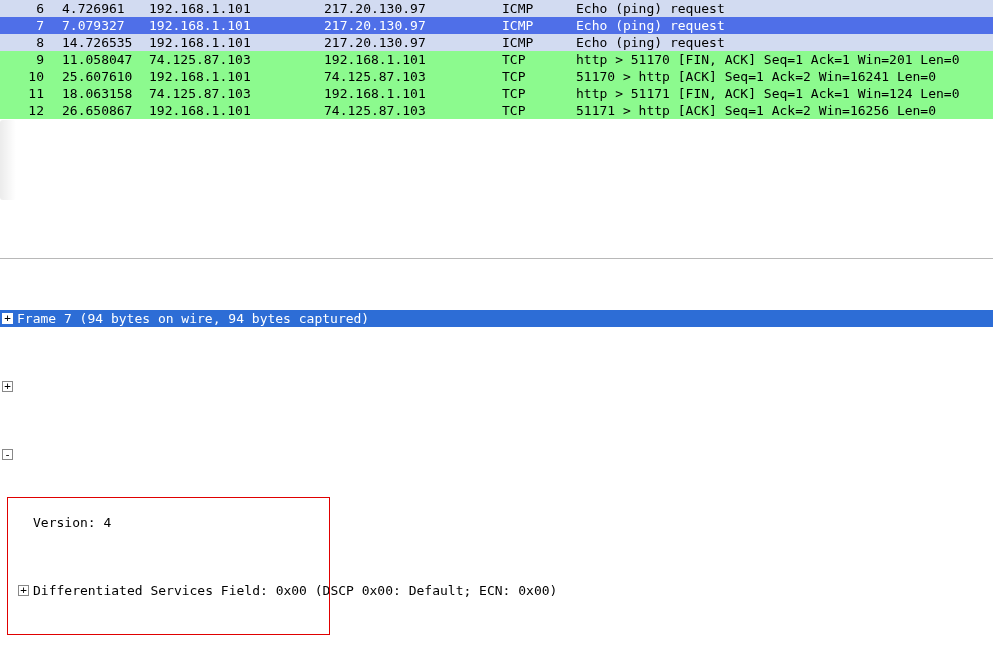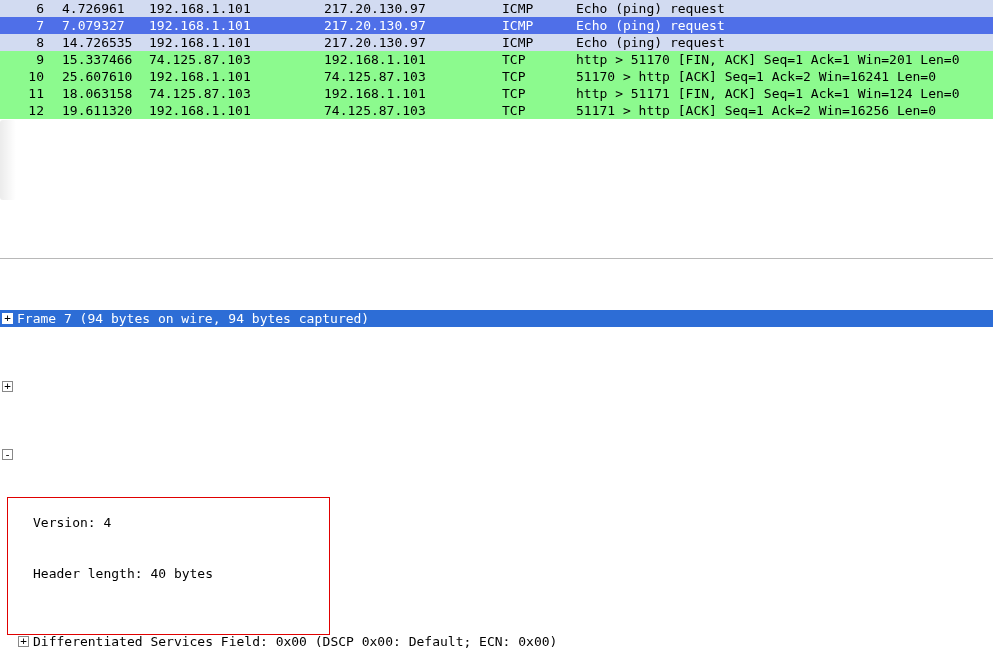--- a/index.html
+++ b/index.html
@@ -82,24 +82,24 @@
     pointer-events: none;
   }
 </style>
 </head>
 <body>
 
 <div class="packet-list" id="packet-list">
     <div class="packet-row bg-blue-light"><div class="col-no">6</div><div class="col-time">4.726961</div><div class="col-src">192.168.1.101</div><div class="col-dst">217.20.130.97</div><div class="col-proto">ICMP</div><div class="col-info">Echo (ping) request</div></div>
     <div class="packet-row bg-blue-dark"><div class="col-no">7</div><div class="col-time">7.079327</div><div class="col-src">192.168.1.101</div><div class="col-dst">217.20.130.97</div><div class="col-proto">ICMP</div><div class="col-info">Echo (ping) request</div></div>
     <div class="packet-row bg-blue-light"><div class="col-no">8</div><div class="col-time">14.726535</div><div class="col-src">192.168.1.101</div><div class="col-dst">217.20.130.97</div><div class="col-proto">ICMP</div><div class="col-info">Echo (ping) request</div></div>
-    <div class="packet-row bg-green"><div class="col-no">9</div><div class="col-time">15.337466</div><div class="col-src">74.125.87.103</div><div class="col-dst">192.168.1.101</div><div class="col-proto">TCP</div><div class="col-info">http &gt; 51170 [FIN, ACK] Seq=1 Ack=1 Win=201 Len=0</div></div>
+    <div class="packet-row bg-green"><div class="col-no">9</div><div class="col-time">11.058047</div><div class="col-src">74.125.87.103</div><div class="col-dst">192.168.1.101</div><div class="col-proto">TCP</div><div class="col-info">http &gt; 51170 [FIN, ACK] Seq=1 Ack=1 Win=201 Len=0</div></div>
     <div class="packet-row bg-green"><div class="col-no">10</div><div class="col-time">25.607610</div><div class="col-src">192.168.1.101</div><div class="col-dst">74.125.87.103</div><div class="col-proto">TCP</div><div class="col-info">51170 &gt; http [ACK] Seq=1 Ack=2 Win=16241 Len=0</div></div>
     <div class="packet-row bg-green"><div class="col-no">11</div><div class="col-time">18.063158</div><div class="col-src">74.125.87.103</div><div class="col-dst">192.168.1.101</div><div class="col-proto">TCP</div><div class="col-info">http &gt; 51171 [FIN, ACK] Seq=1 Ack=1 Win=124 Len=0</div></div>
-    <div class="packet-row bg-green"><div class="col-no">12</div><div class="col-time">19.611320</div><div class="col-src">192.168.1.101</div><div class="col-dst">74.125.87.103</div><div class="col-proto">TCP</div><div class="col-info">51171 &gt; http [ACK] Seq=1 Ack=2 Win=16256 Len=0</div></div>
+    <div class="packet-row bg-green"><div class="col-no">12</div><div class="col-time">26.650867</div><div class="col-src">192.168.1.101</div><div class="col-dst">74.125.87.103</div><div class="col-proto">TCP</div><div class="col-info">51171 &gt; http [ACK] Seq=1 Ack=2 Win=16256 Len=0</div></div>
   </div>
 
 <div class="packet-gap"></div>
 <div class="shadow-stub"></div>
 
 <div class="divider"></div>
 
 <div class="tree">
 
   <div class="tree-row selected">
@@ -109,21 +109,20 @@
 
   <div class="tree-row">
     <span class="exp">+</span>
   </div>
 
   <div class="tree-row">
     <span class="exp">-</span>
   </div>
 
   <div class="tree-row ind-noicon-1"><span>Version: 4</span></div>
-  <div class="tree-row ind-noicon-1"><span>Header length: 40 bytes</span></div>
 
   <div class="tree-row ind-1">
     <span class="exp">+</span>
     <span>Differentiated Services Field: 0x00 (DSCP 0x00: Default; ECN: 0x00)</span>
   </div>
 
   
   
 
   

